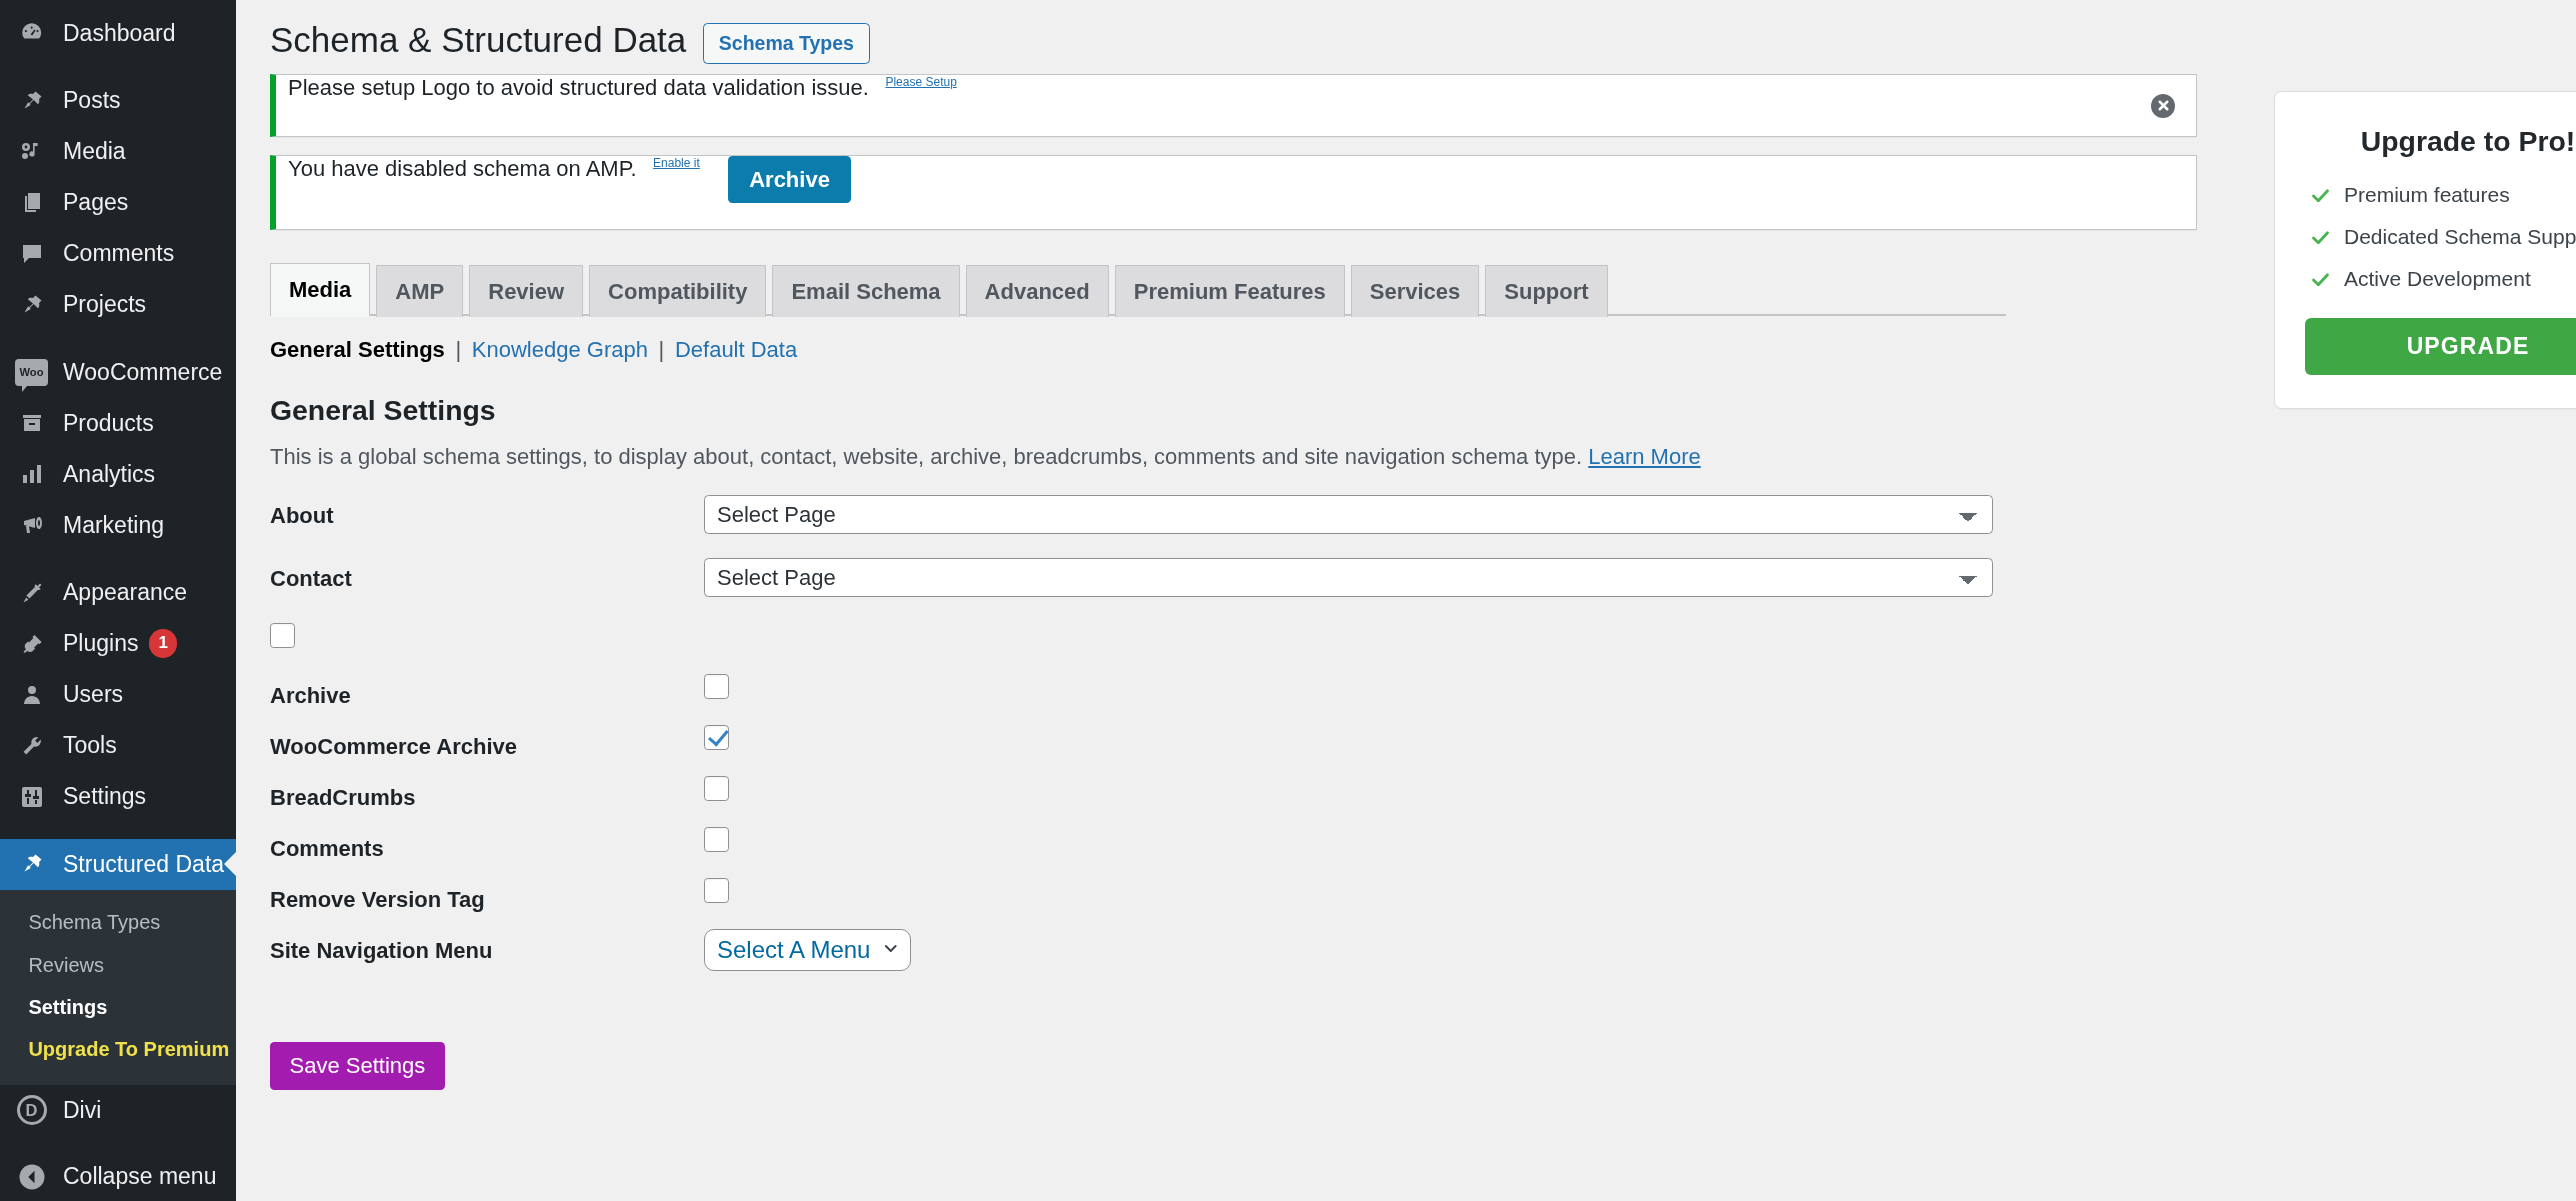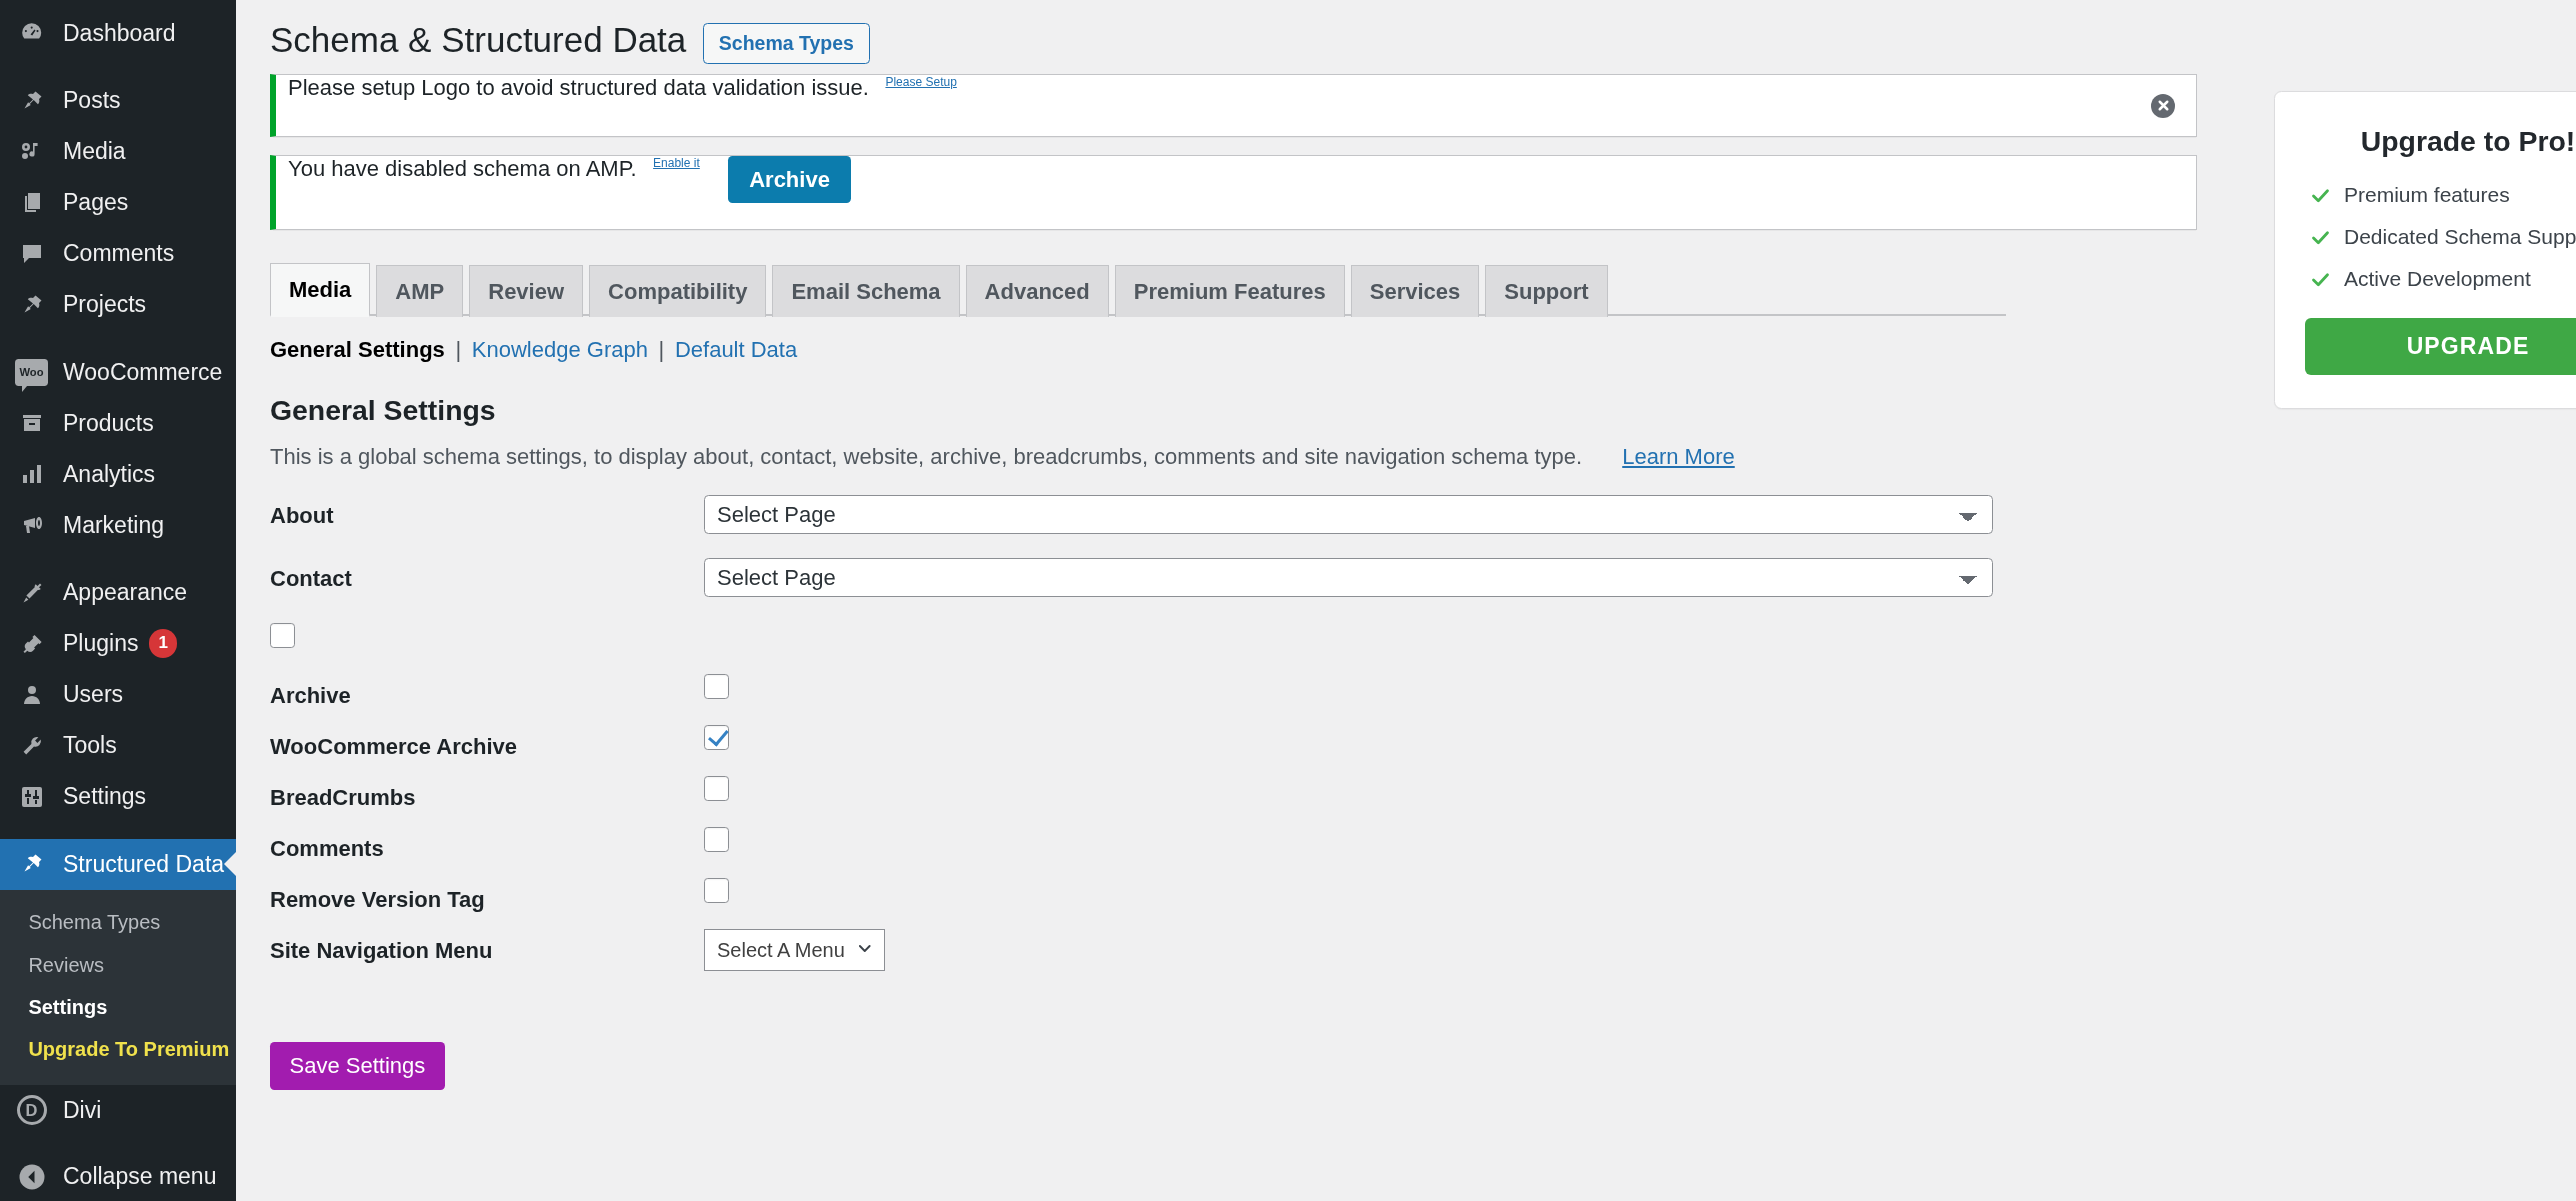--- a/index.html
+++ b/index.html
@@ -184,21 +184,21 @@
   .subsubsub .sep { color: #50575e; margin: 0 4.5px; }
   .subsubsub a { color: #2271b1; text-decoration: none; cursor: pointer; }
 
   h2.section-title {
     font-size: 28.4px; font-weight: bold; color: #1d2327;
     margin: 31px 0 0 0;
   }
   p.section-desc {
     font-size: 22px; color: #50575e; margin: 16.5px 0 0 0;
   }
-  p.section-desc a { color: #2271b1; text-decoration: underline; cursor:pointer;margin-left:34px; }
+  p.section-desc a { color: #2271b1; text-decoration: underline; cursor:pointer; }
 
   .form-table { margin-top: 25.4px; width: 1736px; }
   .form-row { display: flex; align-items: flex-start; }
   .form-row .th {
     width: 434px; min-width: 434px;
     font-size: 22px; font-weight: bold; color: #1d2327;
     padding-top: 7.5px;
   }
   .form-row .td { flex: 1; }
 
@@ -246,23 +246,23 @@
 
   .nav-menu-row { display: flex; align-items: flex-start; height: 52px; }
   .nav-menu-row .th {
     width: 434px; min-width: 434px;
     font-size: 22px; font-weight: bold; color: #1d2327;
     padding-top: 9px;
   }
   select.menu-select {
     -webkit-appearance: none; appearance: none;
     height: 42px;
-    border: 0.7px solid #8c8f94; border-radius: 0;
+    border: 0.7px solid #8c8f94; border-radius: 10px;
     background: #fff;
-    font-size: 20px; color: #404040;
+    font-size: 24px; color: #0369a1;
     padding: 0 36px 0 12px;
     font-family: "Liberation Sans", sans-serif;
     cursor: pointer;
   }
   .select-chev {
     position: absolute; right: 10.5px; top: 50%; transform: translateY(-50%);
     pointer-events: none; color: #3c434a;
   }
   .select-wrap { position: relative; display: inline-block; }
 

